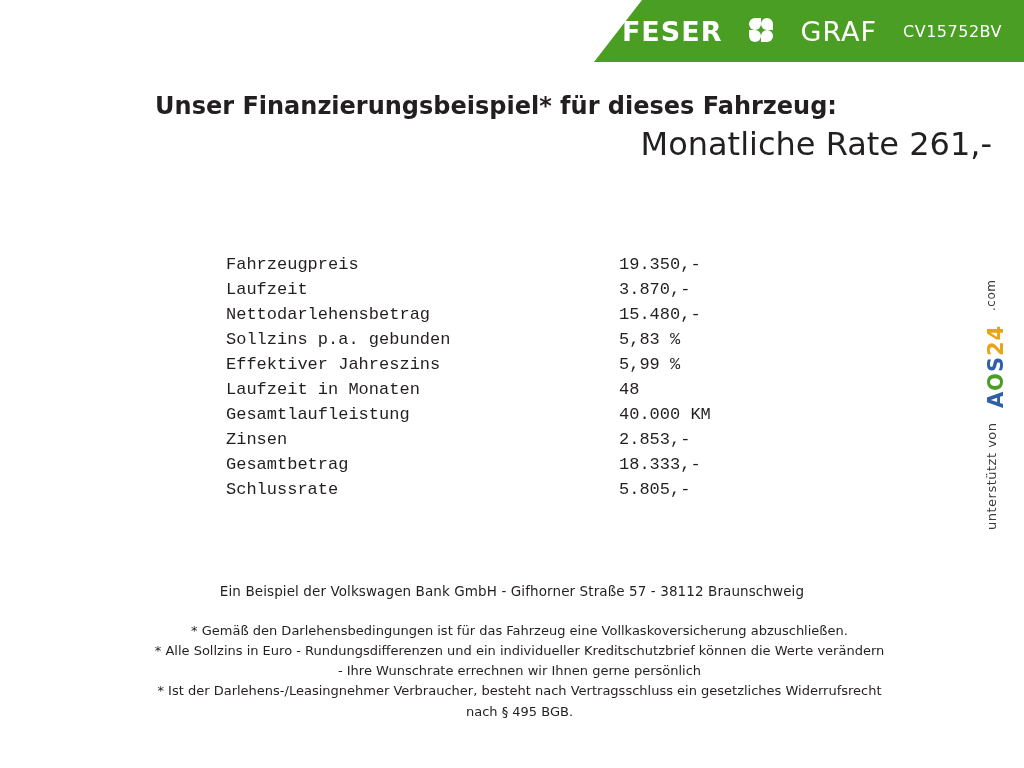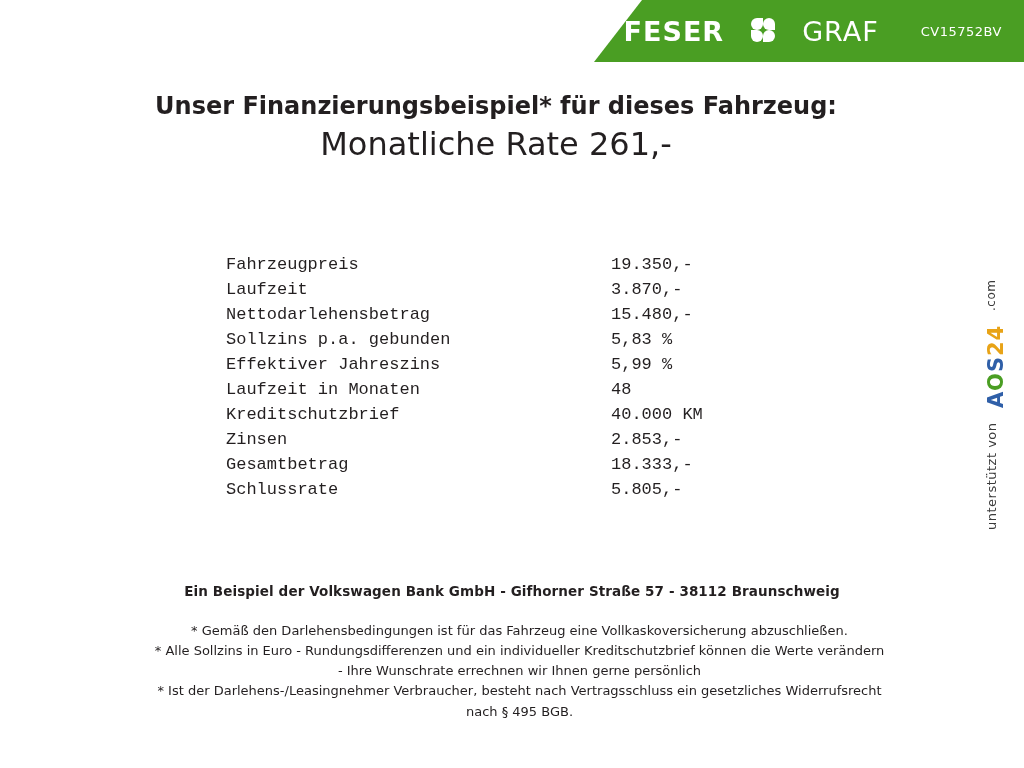--- a/index.html
+++ b/index.html
@@ -65,24 +65,24 @@
   .brand-clover span.c1 { top: 0; left: 1px; transform: rotate(0deg); }
   .brand-clover span.c2 { top: 0; left: 13px; transform: rotate(90deg); }
   .brand-clover span.c3 { top: 12px; left: 13px; transform: rotate(180deg); }
   .brand-clover span.c4 { top: 12px; left: 1px; transform: rotate(270deg); }
   .brand-graf {
     font-size: 27px;
     font-weight: normal;
     letter-spacing: 1px;
   }
   .brand-code {
-    font-size: 13px;
+    font-size: 16px;
     font-weight: normal;
     letter-spacing: 0.5px;
-    margin-left: 16px;
+    margin-left: 0;
   }
 
   
   .title-block {
     position: absolute;
     top: 92px;
     left: 0;
     width: 992px;
     text-align: center;
   }
@@ -91,20 +91,21 @@
     font-weight: bold;
     color: #231f20;
     line-height: 1.2;
   }
   .title-line2 {
     font-size: 32px;
     font-weight: normal;
     color: #231f20;
     line-height: 1.35;
     margin-top: 2px;
+    text-align: right;
   }
 
   
   .finance-table {
     position: absolute;
     top: 255px;
     left: 226px;
     font-size: 17px;
     color: #231f20;
   }
@@ -113,20 +114,21 @@
     height: 25px;
     align-items: flex-start;
     font-family: Liberation Mono, monospace;
   }
   .finance-label {
     width: 385px;
     white-space: nowrap;
   }
   .finance-value {
     white-space: nowrap;
+    margin-left: 8px;
   }
 
   
   .side-note {
     position: absolute;
     right: 6px;
     top: 240px;
     width: 34px;
     height: 290px;
     writing-mode: vertical-rl;
@@ -158,21 +160,21 @@
   
   .footer {
     position: absolute;
     left: 0;
     top: 583px;
     width: 1024px;
     text-align: center;
   }
   .footer-bank {
     font-size: 13.5px;
-    font-weight: bold;
+    font-weight: normal;
     color: #231f20;
     letter-spacing: 0.1px;
   }
   .footer-notes {
     margin-top: 22px;
     font-size: 13px;
     color: #231f20;
     line-height: 1.55;
   }
   .footer-notes div { white-space: nowrap; padding-left: 15px; }
@@ -219,21 +221,21 @@
   </div>
   <div class="finance-row">
     <div class="finance-label">Effektiver Jahreszins</div>
     <div class="finance-value">5,99 %</div>
   </div>
   <div class="finance-row">
     <div class="finance-label">Laufzeit in Monaten</div>
     <div class="finance-value">48</div>
   </div>
   <div class="finance-row">
-    <div class="finance-label">Kreditschutzbrief</div>
+    <div class="finance-label">Gesamtlaufleistung</div>
     <div class="finance-value">40.000 KM</div>
   </div>
   <div class="finance-row">
     <div class="finance-label">Zinsen</div>
     <div class="finance-value">2.853,-</div>
   </div>
   <div class="finance-row">
     <div class="finance-label">Gesamtbetrag</div>
     <div class="finance-value">18.333,-</div>
   </div>

